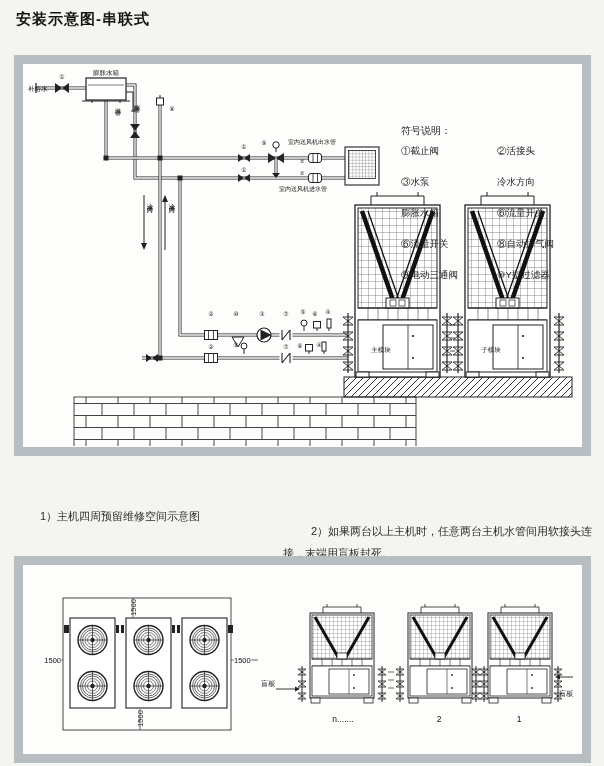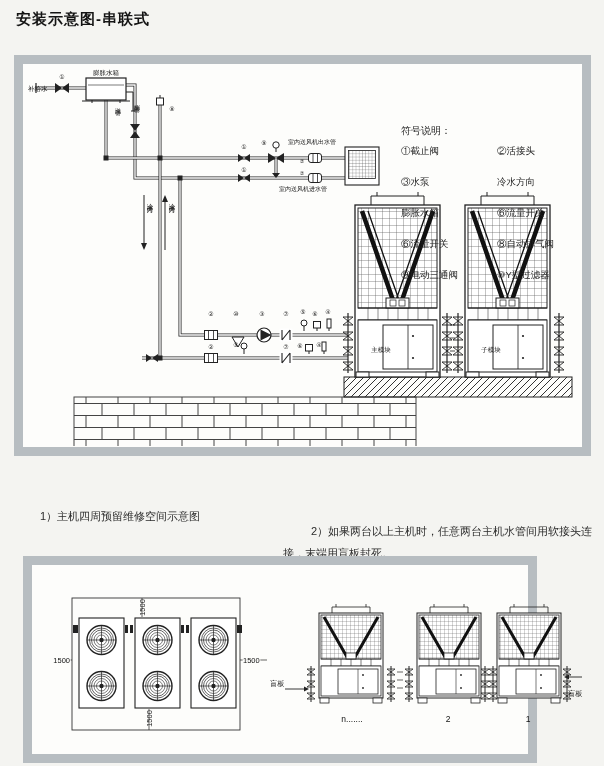--- a/index.html
+++ b/index.html
@@ -2,21 +2,21 @@
 <html><head>
 <meta charset="utf-8">
 <style>
   html,body{margin:0;padding:0;}
   .page{position:relative;width:604px;height:766px;background:#f4f4f1;overflow:hidden;
         font-family:"Liberation Sans",sans-serif;color:#111;}
   .h1{position:absolute;font-size:15px;font-weight:bold;color:#141414;letter-spacing:1px;}
   .note{position:absolute;font-size:11px;color:#2b2b2b;}
   .panel{position:absolute;left:14px;background:#fdfdfb;border:9px solid #b7bdc1;box-sizing:border-box;}
   .p1{top:55px;width:577px;height:401px;}
-  .p2{top:556px;width:514px;height:207px;margin-left:9px;}
+  .p2{top:556px;width:577px;height:207px;}
   .legend{position:absolute;left:378px;top:24px;width:176px;}
   .lg-title{font-size:10px;color:#222;margin-bottom:7px;margin-top:36px;}
   .lg-grid{display:grid;grid-template-columns:78px auto;row-gap:7px;font-size:9.5px;color:#222;gap:18px;}
   .vlab{position:absolute;writing-mode:vertical-rl;font-size:6px;color:#222;letter-spacing:1px;line-height:7px;}
   .flow{font-size:6.5px;}
   .vdim{position:absolute;width:26px;text-align:center;font-size:7.5px;color:#222;transform:rotate(-90deg);}
   svg{display:block;}
   .ln{stroke:#222;fill:none;}
   .po{stroke:#222;stroke-width:3;fill:none;}
   .pi{stroke:#fff;stroke-width:1.4;fill:none;}

